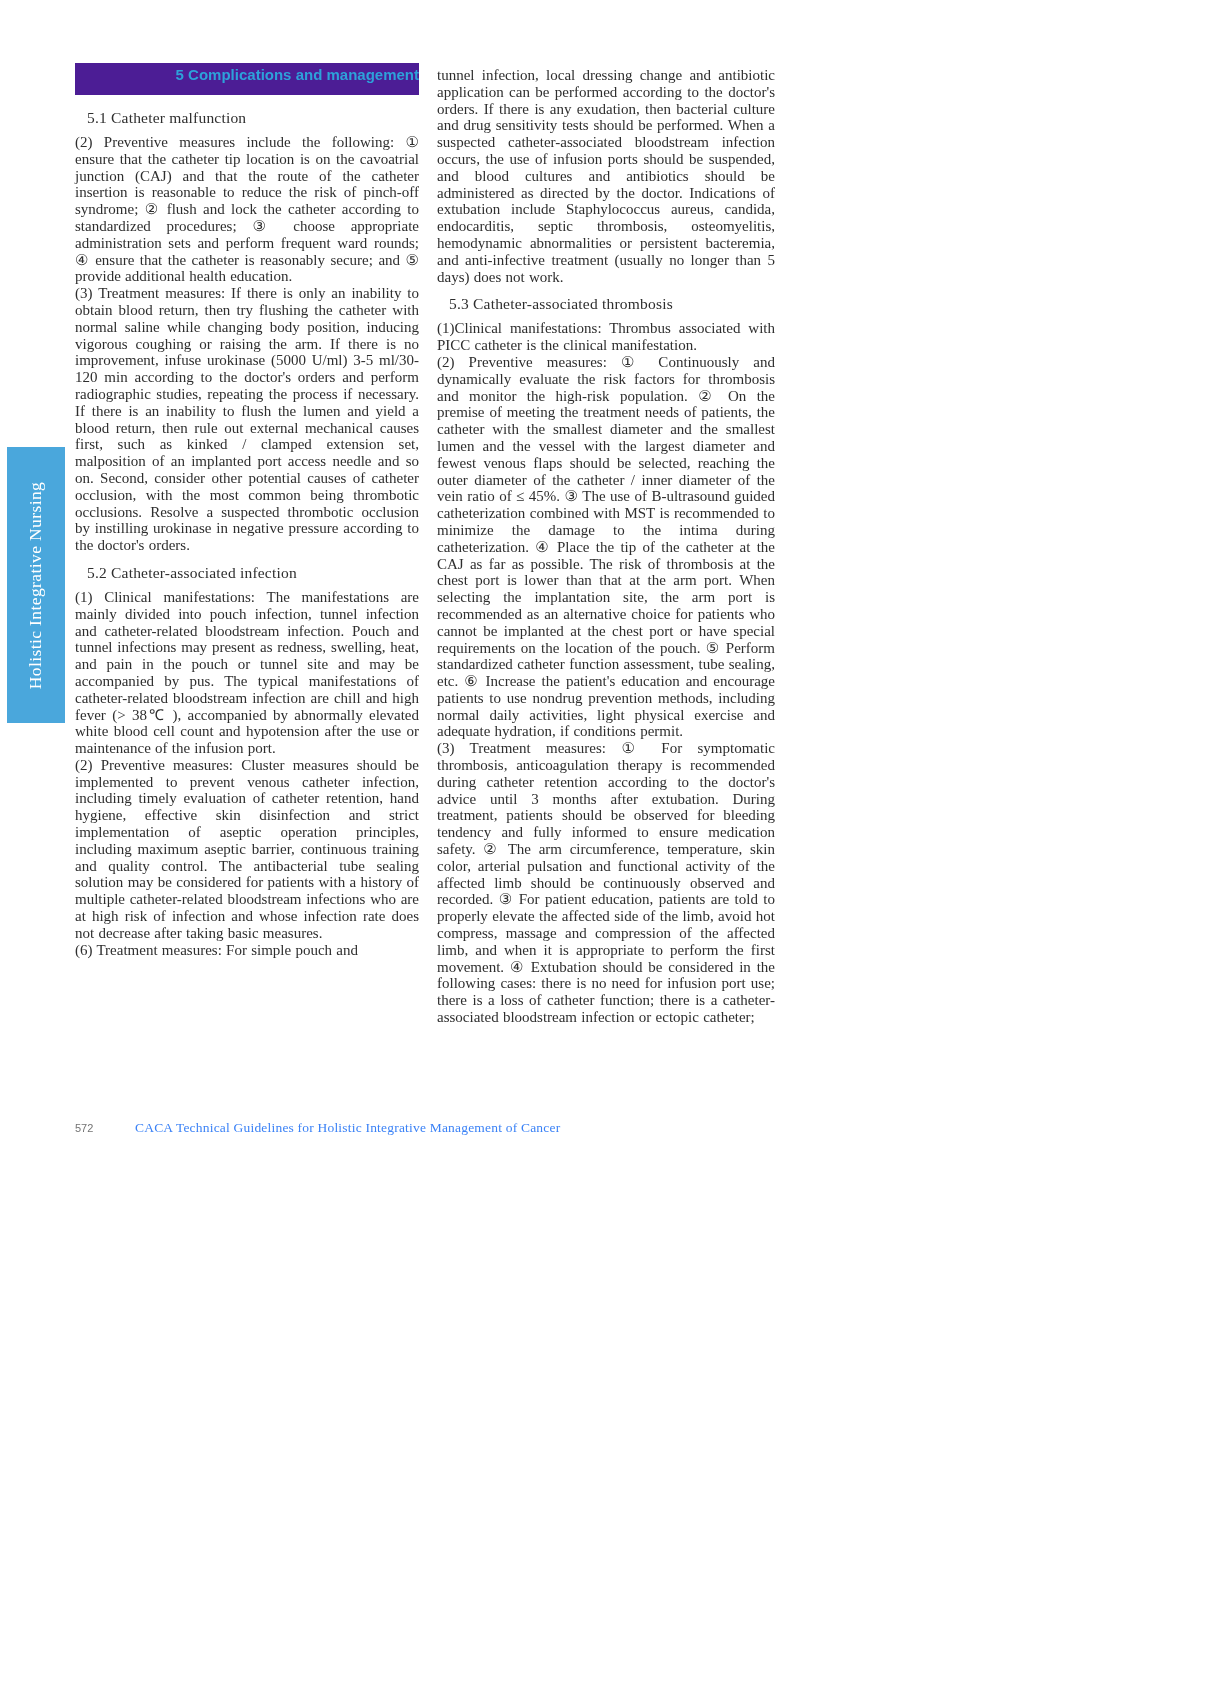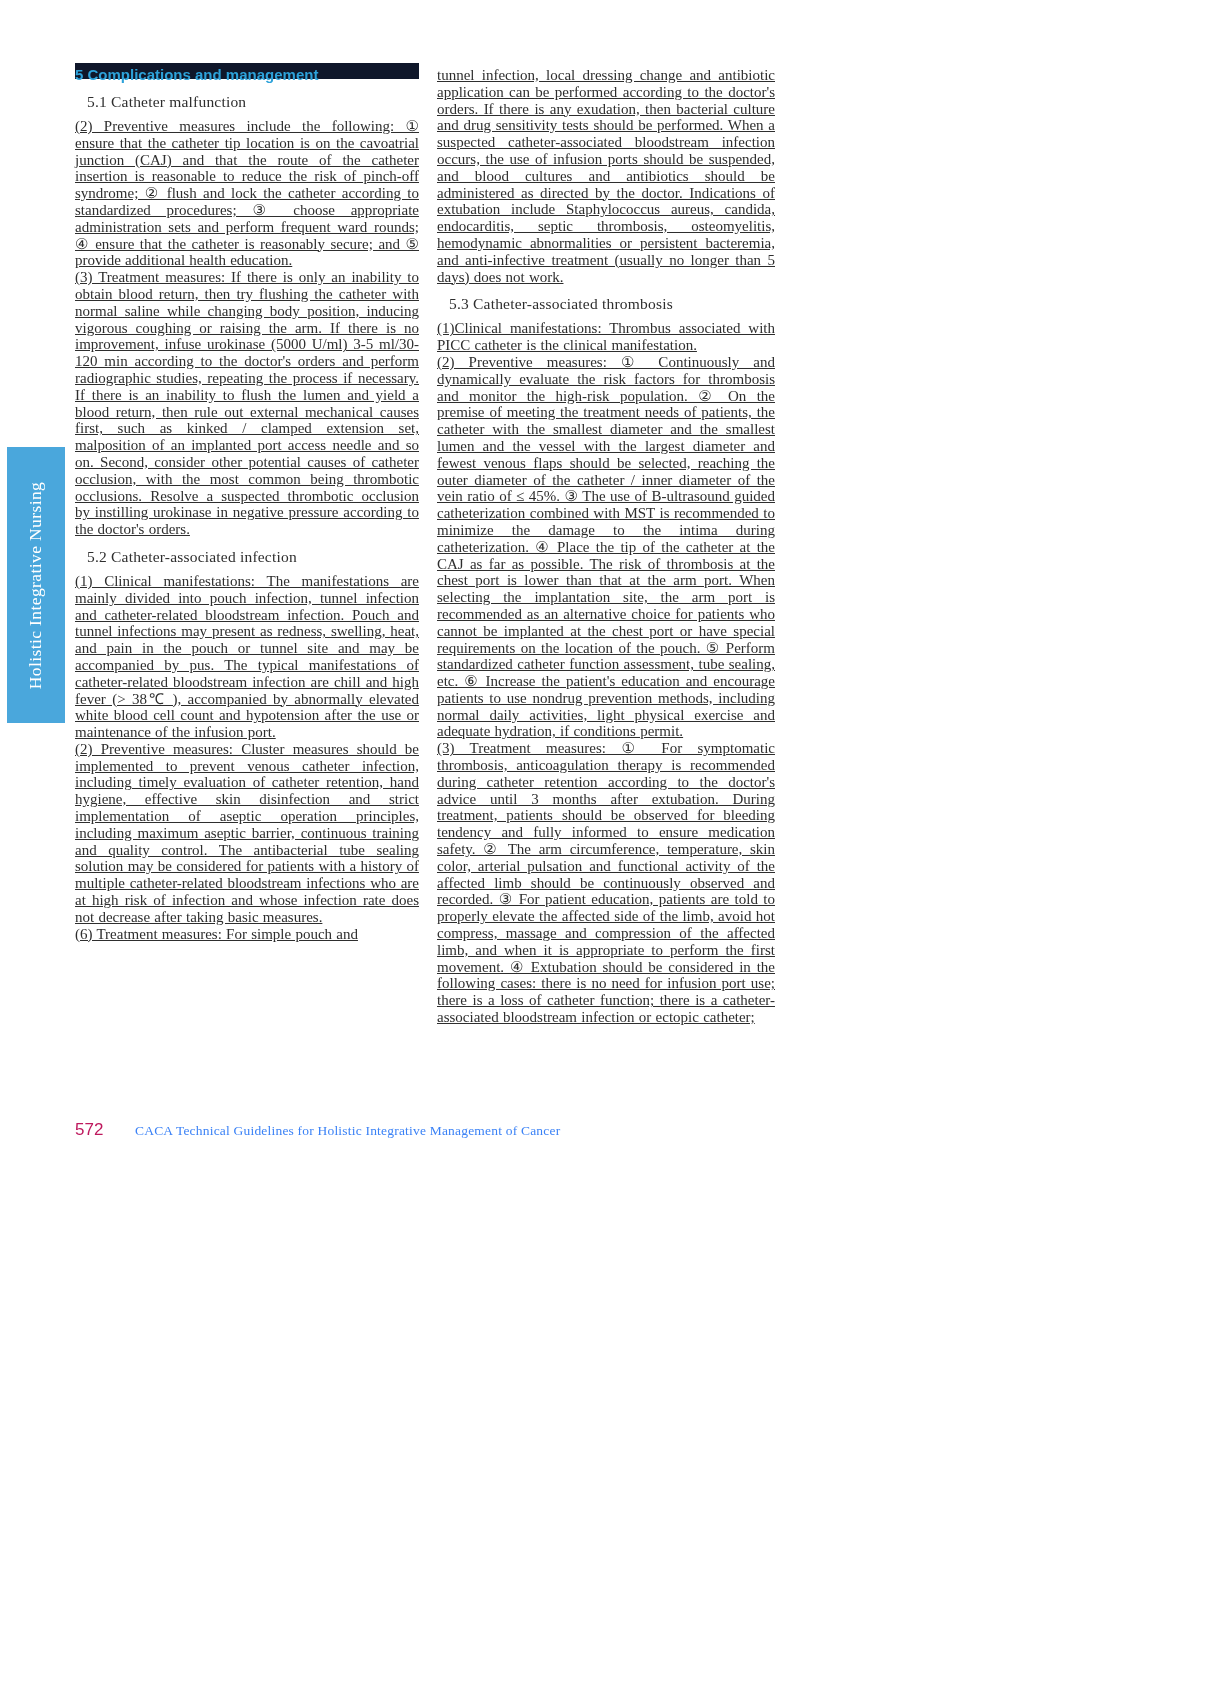--- a/index.html
+++ b/index.html
@@ -21,52 +21,51 @@
     white-space:nowrap;
     color:#ffffff;
     font-size:17.5px;
     letter-spacing:.4px;
     font-family:"Liberation Serif", serif;
   }
   .col{position:absolute;top:63px;}
   .col-left{left:75px;width:344px;}
   .col-right{left:437px;top:67px;width:338px;}
   .banner{
-    background:#0f172a;
+    background:#4c1d95;
     color:#2da2da;
     font-family:"Liberation Sans", sans-serif;
     font-weight:bold;
     font-size:15px;
-    text-align:left;
-    height:16px;line-height:24px;
+    text-align:right;
+    height:32px;line-height:24px;
     margin-bottom:14px;
   }
   .section-heading{
     font-size:15.5px;
     font-weight:400;
     margin:10px 0 7px 12px;
     letter-spacing:.2px;
   }
   .section-heading.first{margin-top:0;}
   .para{
     margin:0;
     font-size:15px;
     line-height:16.8px;
     text-align:justify;
     text-justify:inter-word;
     word-spacing:.5px;
-    text-decoration:underline;
   }
   .footer{
     position:absolute;left:75px;top:1120px;
     display:flex;align-items:baseline;
   }
   .footer-page-num{
     font-family:"Liberation Sans", sans-serif;
-    font-size:17px;color:#be185d;
+    font-size:11px;color:#737373;
     width:60px;
   }
   .footer-book-title{
     font-family:"Liberation Serif", serif;
     font-size:13.5px;color:#3b82f6;
     letter-spacing:.2px;
   }
 </style>
 </head>
 <body>

